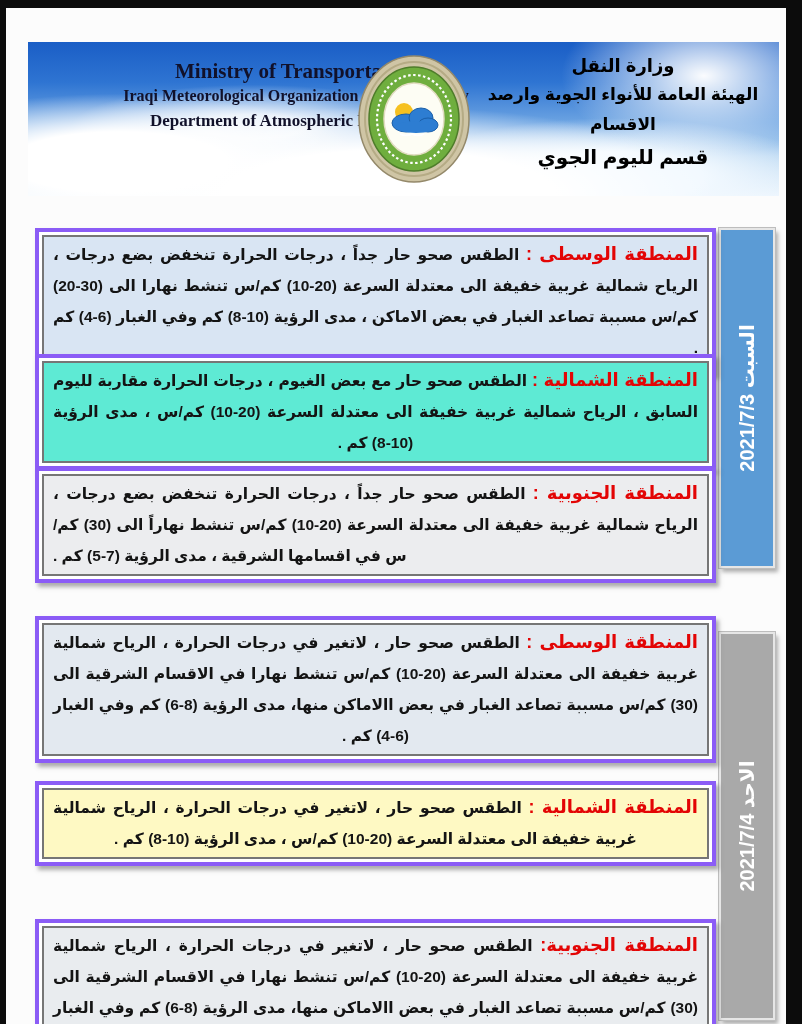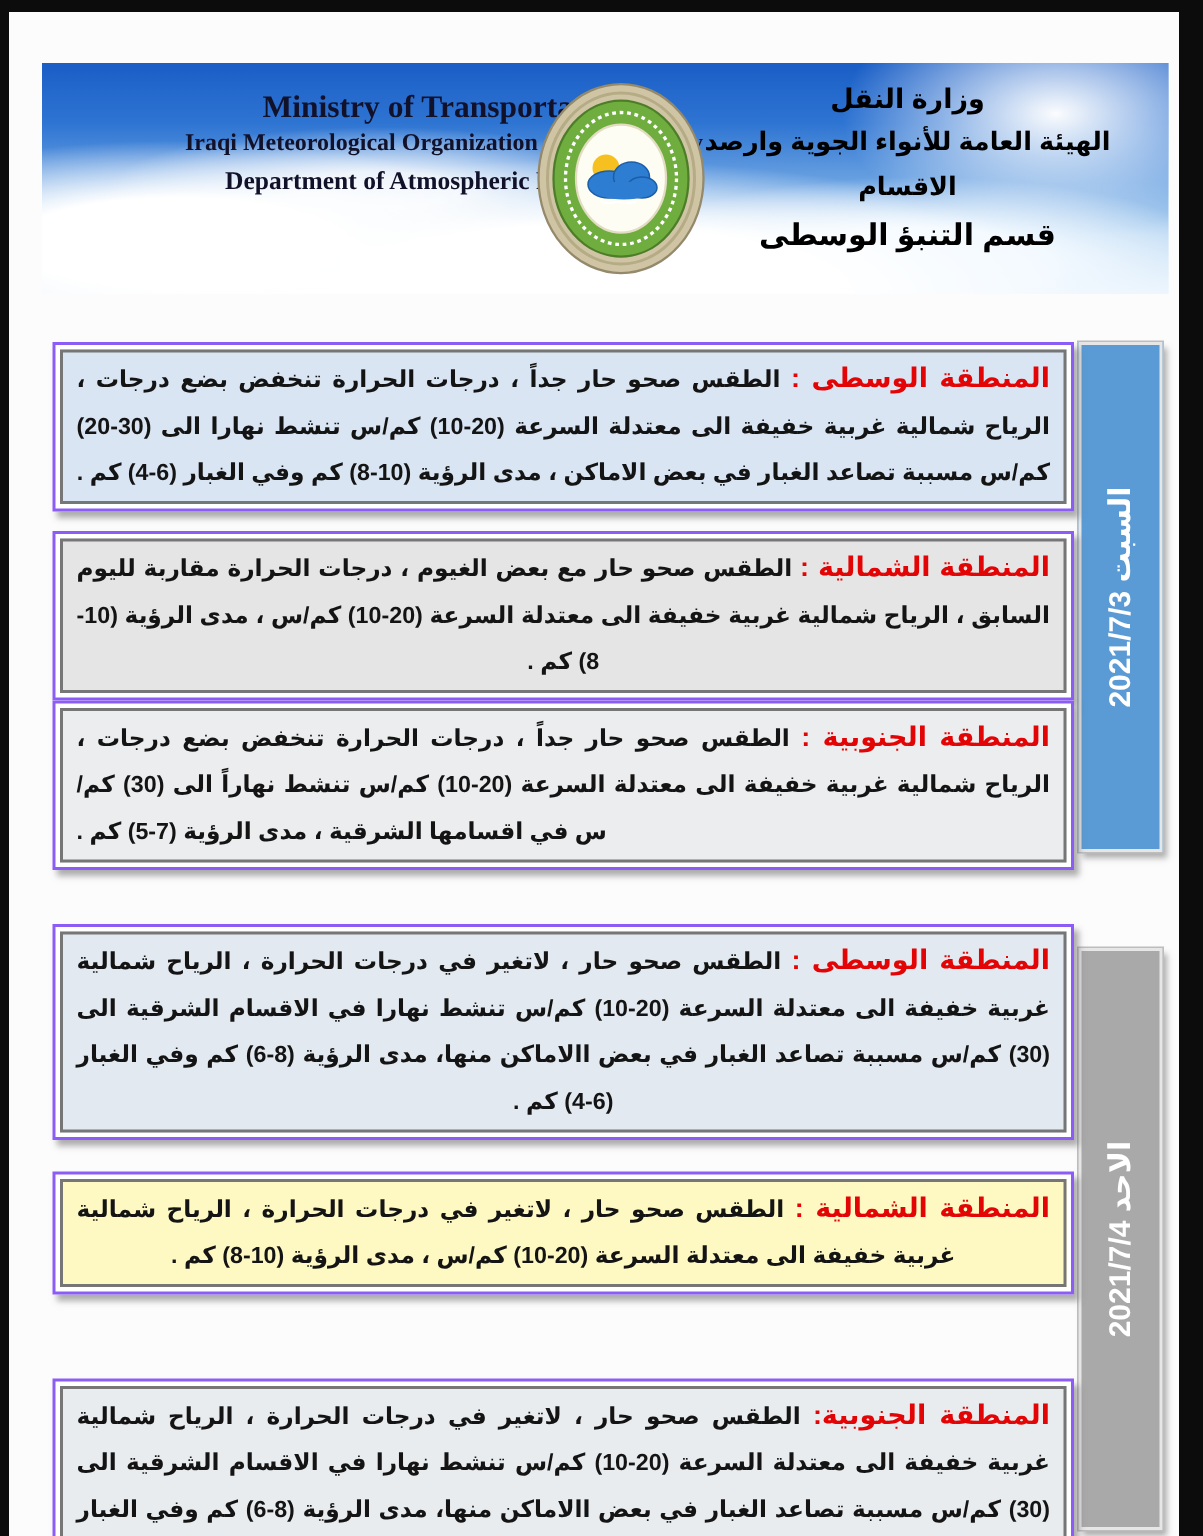--- a/index.html
+++ b/index.html
@@ -26,31 +26,31 @@
     overflow:hidden;
   }
   .en-block{
     position:absolute;left:28px;top:16px;width:480px;text-align:center;
     font-family:"Liberation Serif","DejaVu Serif",serif;color:#11112a;
   }
   .en-block .l1{font-size:21px;font-weight:600;line-height:26px;}
   .en-block .l2{font-size:16px;font-weight:600;line-height:24px;}
   .en-block .l3{font-size:17px;font-weight:600;line-height:25px;}
   .ar-block{
-    position:absolute;right:24px;top:10px;width:300px;direction:rtl;text-align:center;
+    position:absolute;right:6px;top:10px;width:300px;direction:rtl;text-align:center;
     color:#000;font-weight:bold;
   }
   .ar-block .l1{font-size:18px;line-height:28px;}
   .ar-block .l2{font-size:17px;line-height:30px;}
   .ar-block .l3{font-size:20px;line-height:34px;}
   .seal{position:absolute;left:330px;top:12px;}
   
   .fbox{
     position:absolute;left:29px;width:681px;box-sizing:border-box;
-    background:#ffffff;border:2px solid #8b5cf6;padding:3px;
+    background:#ffffff;border:4px solid #8b5cf6;padding:3px;
     box-shadow:3px 4px 4px rgba(95,95,95,.5);
   }
   .fbox-in{
     box-sizing:border-box;height:100%;min-height:100%;
     border:2px solid #767676;
     padding:2px 9px 3px 9px;
     direction:rtl;
     text-align:justify;
     font-weight:bold;font-size:15.5px;line-height:31px;color:#141414;
   }
@@ -67,21 +67,21 @@
   .vbar .vlabel{
     position:absolute;top:50%;left:50%;
     transform:translate(-50%,-50%) rotate(-90deg);
     white-space:nowrap;direction:rtl;
     color:#fff;font-weight:bold;font-size:20px;letter-spacing:.5px;
   }
   .vbar.sat{top:220px;height:340px;background:#5b9bd5;}
   .vbar.sun{top:624px;height:388px;background:#a9a9a9;}
   
   #b1{top:220px;min-height:110px;} #b1 .fbox-in{background:#d9e5f3;}
-  #b2{top:346px;min-height:85px;}  #b2 .fbox-in{background:#e5e5e5;}
+  #b2{top:346px;min-height:85px;}  #b2 .fbox-in{background:#5eead4;}
   #b3{top:459px;min-height:91px;}  #b3 .fbox-in{background:#ecedef;}
   #b4{top:608px;min-height:105px;} #b4 .fbox-in{background:#e3e9f0;}
   #b5{top:773px;min-height:76px;}  #b5 .fbox-in{background:#fef9c3;}
   #b6{top:911px;min-height:99px;}  #b6 .fbox-in{background:#e9ecef;}
 </style>
 </head>
 <body>
 
 <div class="page">
 
@@ -104,21 +104,21 @@
         <ellipse cx="63" cy="64" rx="12" ry="10" fill="#2d7dd2" stroke="#1a5ea8" stroke-width="1"></ellipse>
         <ellipse cx="70" cy="71" rx="10" ry="7" fill="#2d7dd2" stroke="#1a5ea8" stroke-width="1"></ellipse>
         <ellipse cx="58" cy="73" rx="20" ry="6" fill="#2d7dd2"></ellipse>
         <path d="M42 80 q6 3 12 0 q6 3 12 0" fill="none" stroke="#ffffff" stroke-width="1.4"></path>
       </svg>
     </div>
 
     <div class="ar-block" dir="rtl">
       <div class="l1">وزارة النقل</div>
       <div class="l2">الهيئة العامة للأنواء الجوية وارصد الاقسام</div>
-      <div class="l3">قسم التنبؤ الوسطى</div>
+      <div class="l3">قسم لليوم الجوي</div>
     </div>
   </div>
 
   <div class="vbar sat">
     <span class="vlabel">السبت 2021/7/3</span>
   </div>
 
   <div id="b1" class="fbox al-right">
     <div class="fbox-in">
       <span class="region">المنطقة الوسطى :</span>

